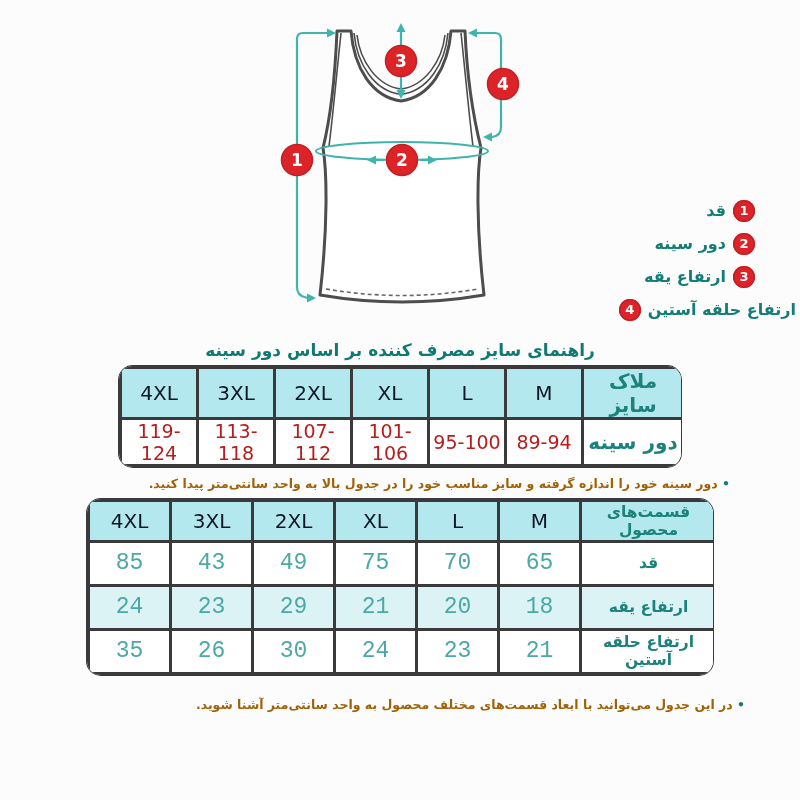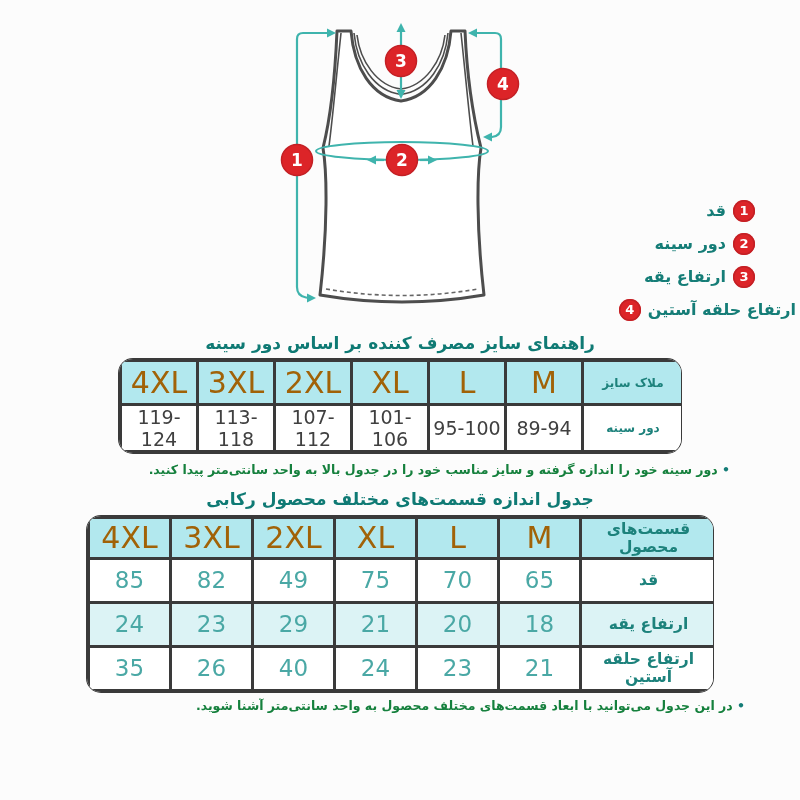--- a/index.html
+++ b/index.html
@@ -32,48 +32,48 @@
     color:#ffffff;font-size:13px;font-weight:bold;
     display:flex;align-items:center;justify-content:center;flex:0 0 auto;
     box-shadow:inset 0 0 0 1.5px #c32025;
   }
 
   
   .sec-title{
     text-align:center;direction:rtl;color:#0f7a74;font-weight:bold;
     font-size:17px;line-height:22px;
   }
-  .title1{margin-top:0;}
+  .title1{margin-top:7px;}
   .title2{margin-top:9px;}
   .notes{margin-top:9px;padding-right:70px;direction:rtl;text-align:right;}
   .note-line{
-    color:#15803d;font-weight:bold;font-size:12.5px;line-height:16.5px;
+    color:#a16207;font-weight:bold;font-size:12.5px;line-height:16.5px;
     direction:rtl;
   }
   .note-line::before{content:"\2022\00a0";color:#157d77;}
-  .bottom-note{margin-top:6px;padding-right:55px;text-align:right;}
+  .bottom-note{margin-top:22px;padding-right:55px;text-align:right;}
 
   
   .tbl-wrap{
     border-radius:14px;overflow:hidden;background:#ffffff;
     box-shadow:0 0 0 1px #3a3a3a;
   }
   .t1{width:562px;margin:5px auto 0 auto;}
   .t2{width:626px;margin:6px auto 0 auto;}
   table{border-collapse:collapse;width:100%;table-layout:fixed;}
   td,th{border:3px solid #3a3a3a;text-align:center;vertical-align:middle;padding:0;}
   .hdr{background:#b2e8ee;}
-  .size-cell{color:#a16207;font-size:30px;font-weight:normal;}
+  .size-cell{color:#0f172a;font-size:20px;font-weight:normal;}
   .t1 .hdr td{height:41px;}
   .t1 .data td{height:31px;}
-  .t1 .num{color:#404040;font-size:19px;}
+  .t1 .num{color:#b91c1c;font-size:19px;}
   .t2 .hdr td{height:38px;}
   .t2 .data td{height:41px;}
-  .t2 .num{color:#4aa8a5;font-size:23px;}
-  .lbl{color:#1d827c;font-weight:bold;font-size:12px;direction:rtl;}
+  .t2 .num{color:#4aa8a5;font-size:23px;font-family:Liberation Mono, monospace;}
+  .lbl{color:#1d827c;font-weight:bold;font-size:20px;direction:rtl;}
   .t2 .lbl{font-size:15.5px;text-align:center;}
   .row-alt td{background:#dcf3f5;}
   .row-plain td{background:#ffffff;}
 </style>
 </head>
 <body>
 
 <div class="page">
 
   <div class="diagram">
@@ -184,21 +184,20 @@
         <td class="num">119-124</td>
       </tr>
     </tbody>
       </table>
   </div>
 
   <div class="notes">
     <div class="note-line">دور سینه خود را اندازه گرفته و سایز مناسب خود را در جدول بالا به واحد سانتی‌متر پیدا کنید.</div>
   </div>
 
-  <div class="sec-title title2">جدول اندازه قسمت‌های مختلف محصول رکابی</div>
 
   <div class="tbl-wrap t2">
     <table dir="rtl">
       <colgroup>
         <col style="width:136px">
           <col style="width:82px">
           <col style="width:82px">
         <col style="width:82px">
           <col style="width:82px">
           <col style="width:82px">
@@ -213,38 +212,38 @@
         <td class="size-cell">2XL</td>
         <td class="size-cell">3XL</td>
         <td class="size-cell">4XL</td>
       </tr>
       <tr class="data row-plain">
         <td class="lbl">قد</td>
         <td class="num">65</td>
         <td class="num">70</td>
         <td class="num">75</td>
         <td class="num">49</td>
-        <td class="num">82</td>
+        <td class="num">43</td>
         <td class="num">85</td>
       </tr>
       <tr class="data row-alt">
         <td class="lbl">ارتفاع یقه</td>
         <td class="num">18</td>
         <td class="num">20</td>
         <td class="num">21</td>
         <td class="num">29</td>
         <td class="num">23</td>
         <td class="num">24</td>
       </tr>
       <tr class="data row-plain">
         <td class="lbl">ارتفاع حلقه آستین</td>
         <td class="num">21</td>
         <td class="num">23</td>
         <td class="num">24</td>
-        <td class="num">40</td>
+        <td class="num">30</td>
         <td class="num">26</td>
         <td class="num">35</td>
       </tr>
     </tbody>
       </table>
   </div>
 
   <div class="note-line bottom-note">در این جدول می‌توانید با ابعاد قسمت‌های مختلف محصول به واحد سانتی‌متر آشنا شوید.</div>
 
 </div>

